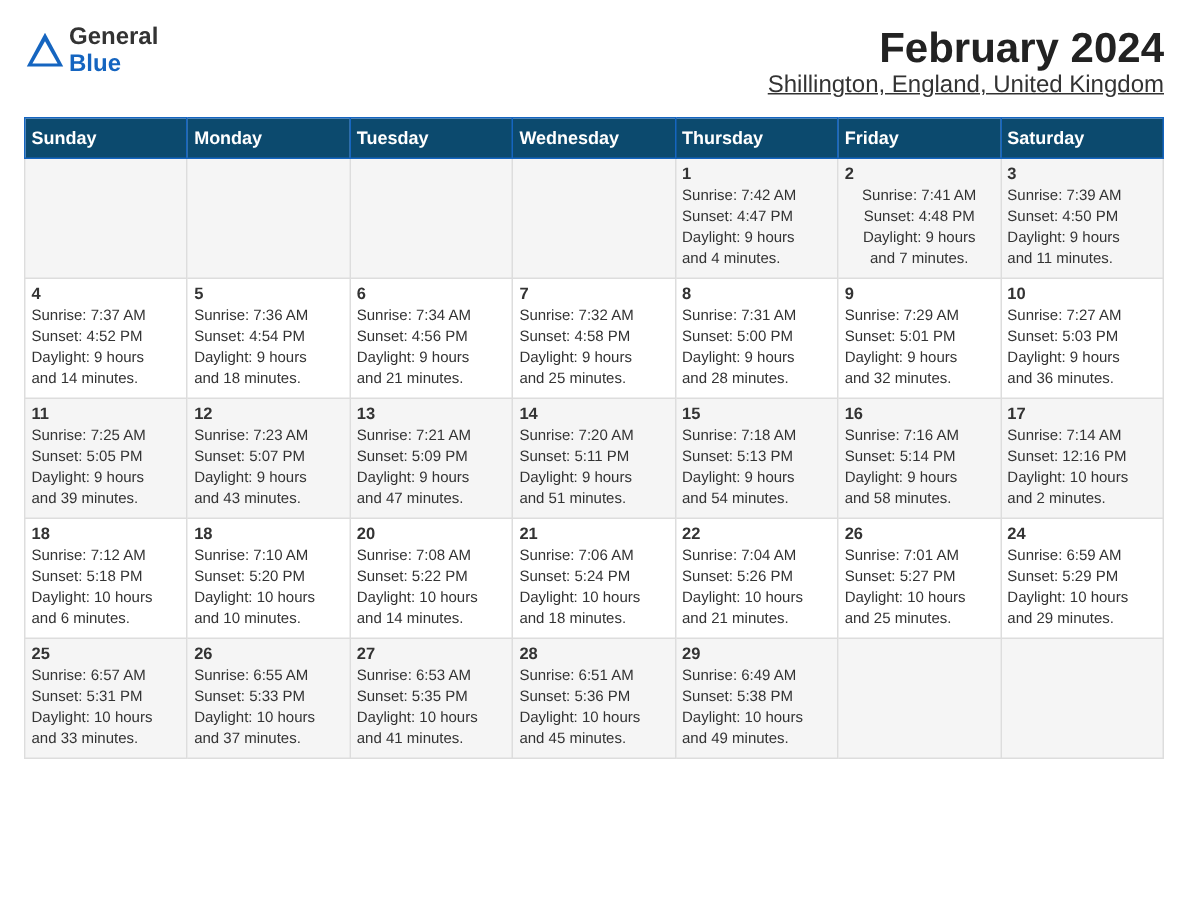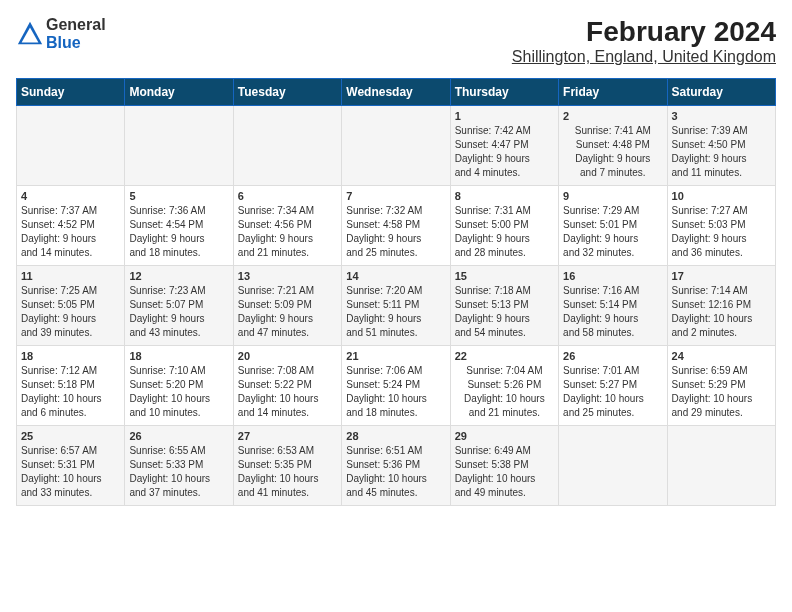--- a/index.html
+++ b/index.html
@@ -272,21 +272,21 @@
         </td>
         <td>
           <span class="day-num">21</span>
           <div class="day-info" style="white-space: pre-line;">Sunrise: 7:06 AM
 Sunset: 5:24 PM
 Daylight: 10 hours
 and 18 minutes.</div>
         </td>
         <td>
           <span class="day-num">22</span>
-          <div class="day-info" style="white-space: pre-line; text-align: center;">Sunrise: 7:04 AM
+          <div class="day-info" style="white-space: pre-line;">Sunrise: 7:04 AM
 Sunset: 5:26 PM
 Daylight: 10 hours
 and 21 minutes.</div>
         </td>
         <td>
           <span class="day-num">26</span>
           <div class="day-info" style="white-space: pre-line;">Sunrise: 7:01 AM
 Sunset: 5:27 PM
 Daylight: 10 hours
 and 25 minutes.</div>

